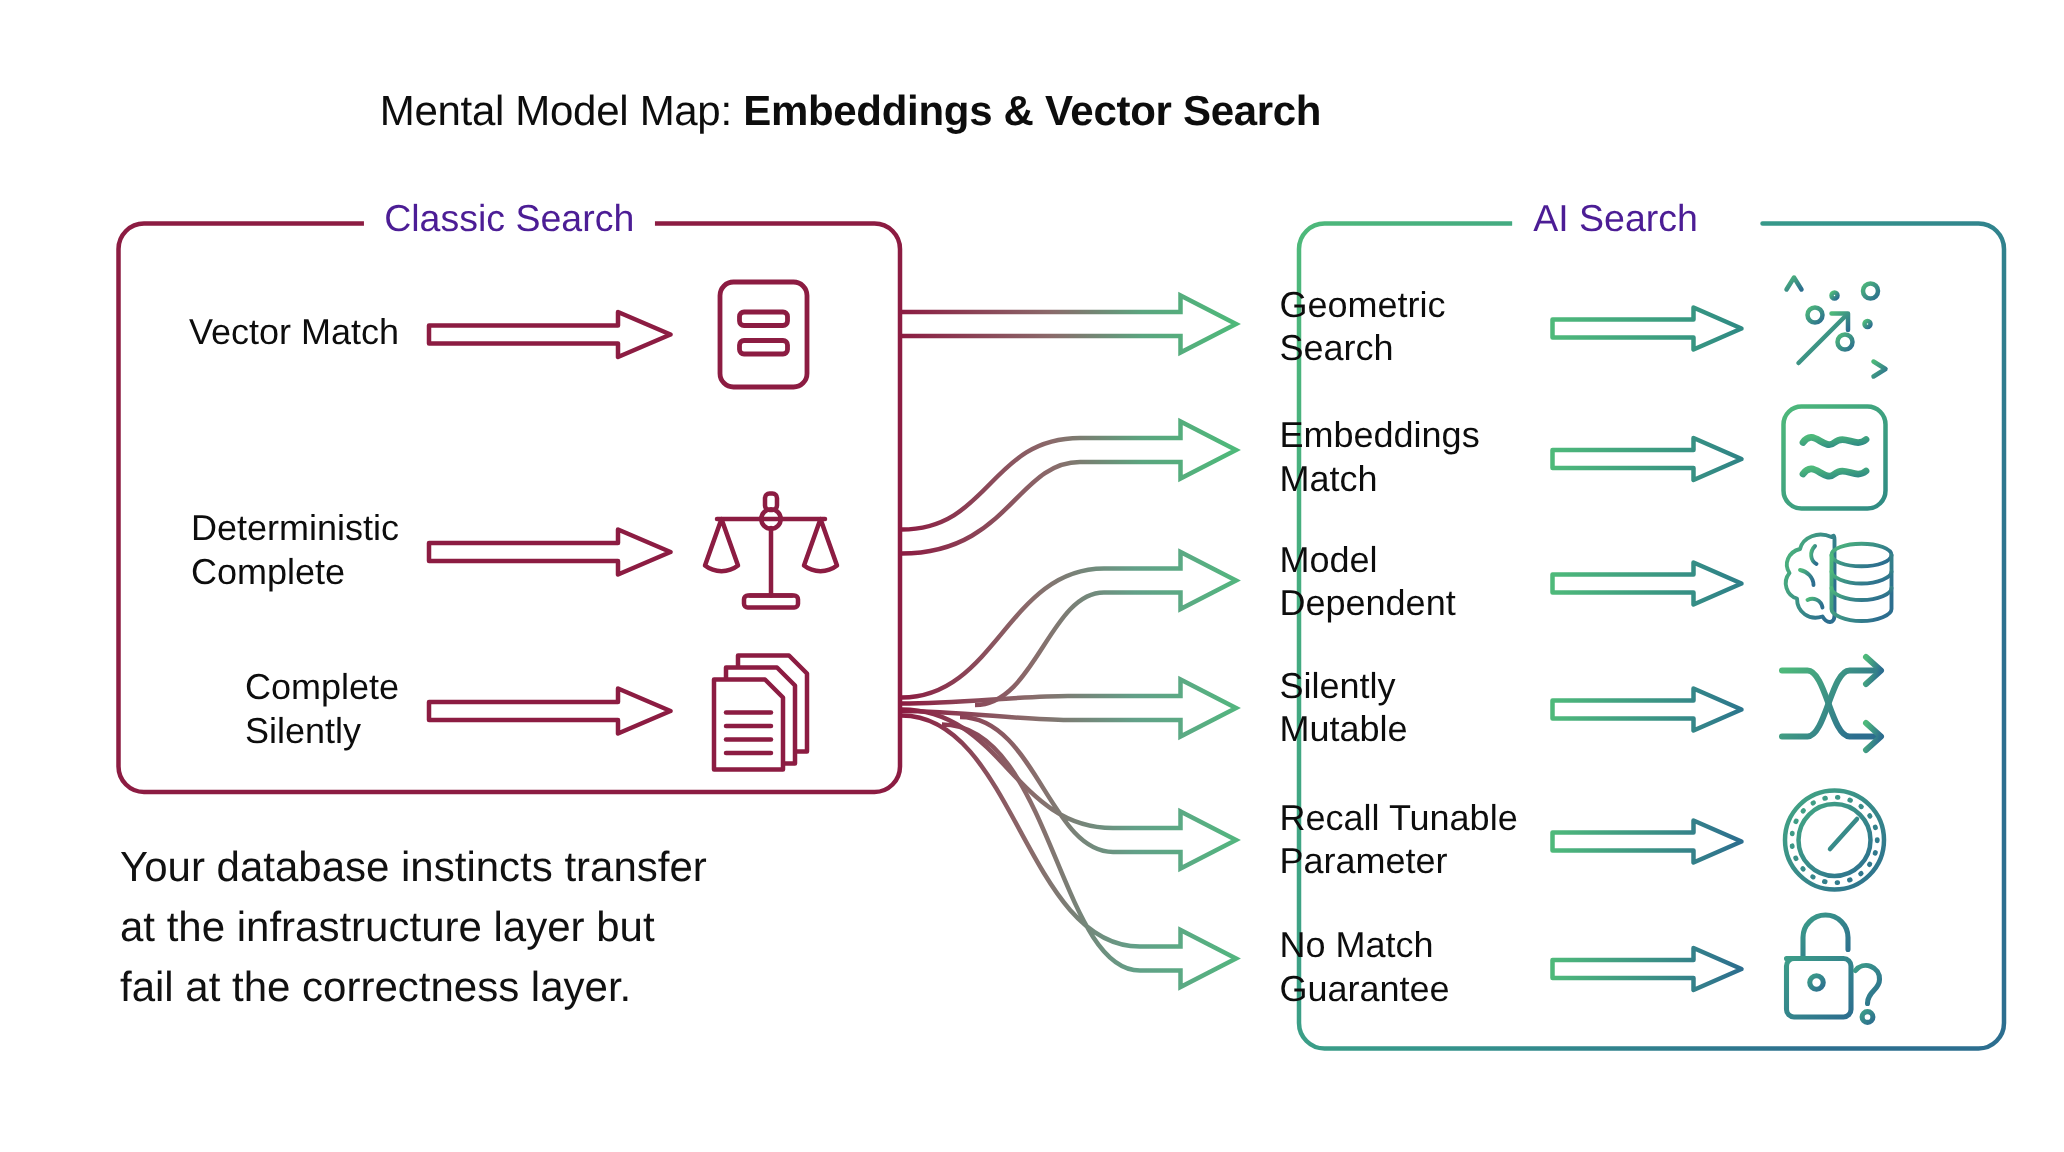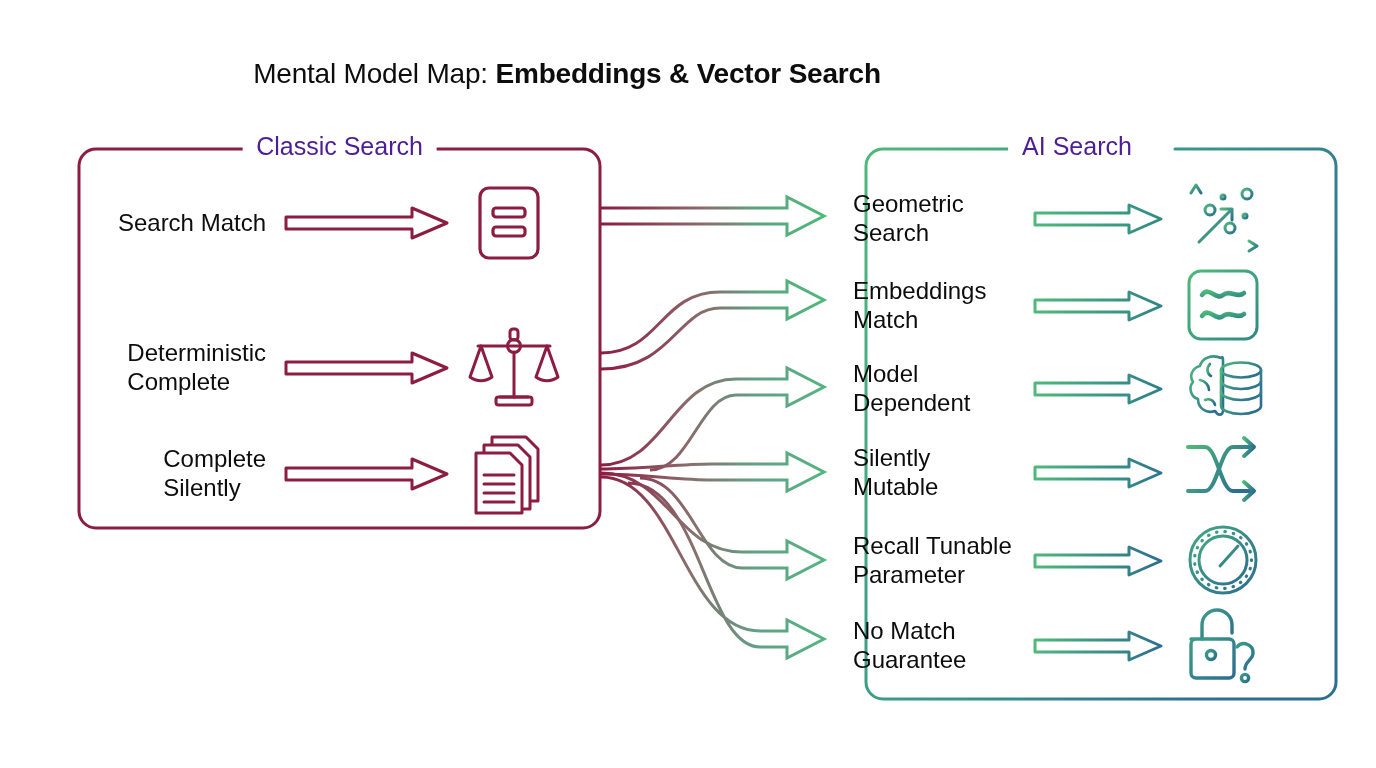--- a/index.html
+++ b/index.html
@@ -185,21 +185,21 @@
   <div class="panel" id="panel-left">
     <svg width="523" height="381" style="position:absolute;left:0;top:0;">
 
       <path d="M180,1 L18,1 A17,17 0 0 0 1,18 L1,363 A17,17 0 0 0 18,380 L505,380
                A17,17 0 0 0 522,363 L522,18 A17,17 0 0 0 505,1 L345,1" fill="none" stroke="#8c1c42" stroke-width="3" stroke-linecap="round"></path>
     </svg>
     <div class="panel-legend">Classic Search</div>
   </div>
 
   <div class="row lrow" style="top:222px;">
-    <div class="row-label">Search Match</div>
+    <div class="row-label">Vector Match</div>
     <div class="row-arrow">
       <svg width="165" height="32" viewBox="0 0 165 32">
         <path d="M2,10 L128,10 L128,1 L163,16 L128,31 L128,22 L2,22 Z" fill="none" stroke="#8c1c42" stroke-width="3" stroke-linejoin="round"></path>
       </svg>
     </div>
     <div class="row-icon">
       <svg width="82" height="82" viewBox="0 0 82 82">
         <rect x="12" y="6" width="58" height="70" rx="9" fill="none" stroke="#8c1c42" stroke-width="3.2"></rect>
         <rect x="25" y="26" width="32" height="9" rx="3" fill="none" stroke="#8c1c42" stroke-width="3.2"></rect>
         <rect x="25" y="45" width="32" height="9" rx="3" fill="none" stroke="#8c1c42" stroke-width="3.2"></rect>
@@ -472,14 +472,17 @@
                    A5,5 0 0 1 6,66 L6,37 A5,5 0 0 1 11,32"></path>
           <circle cx="26" cy="48" r="4.5"></circle>
           <path d="M26,52 L26,58"></path>
           <path d="M52,40 A9,9 0 0 1 68,46 C68,53 60,54 60,62"></path>
           <circle cx="60" cy="71" r="3.6"></circle>
         </g>
       </svg>
     </div>
   </div>
 
+  <div id="caption">Your database instincts transfer
+at the infrastructure layer but
+fail at the correctness layer.</div>
 
 </div>
 
 </body></html>

